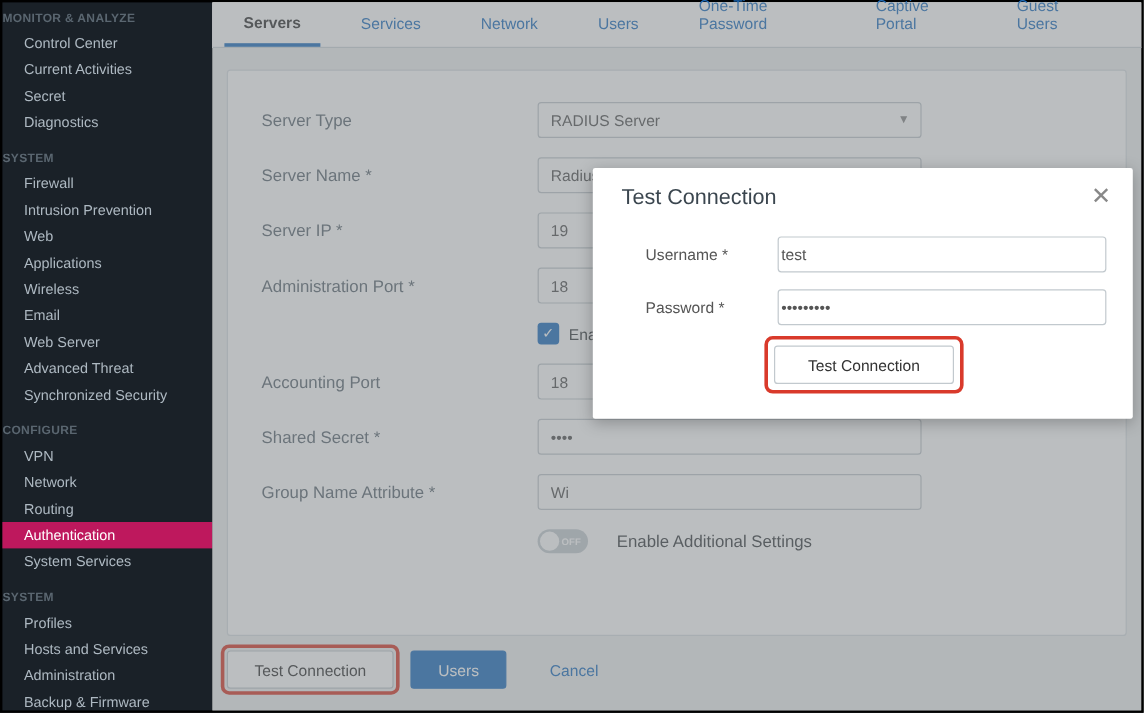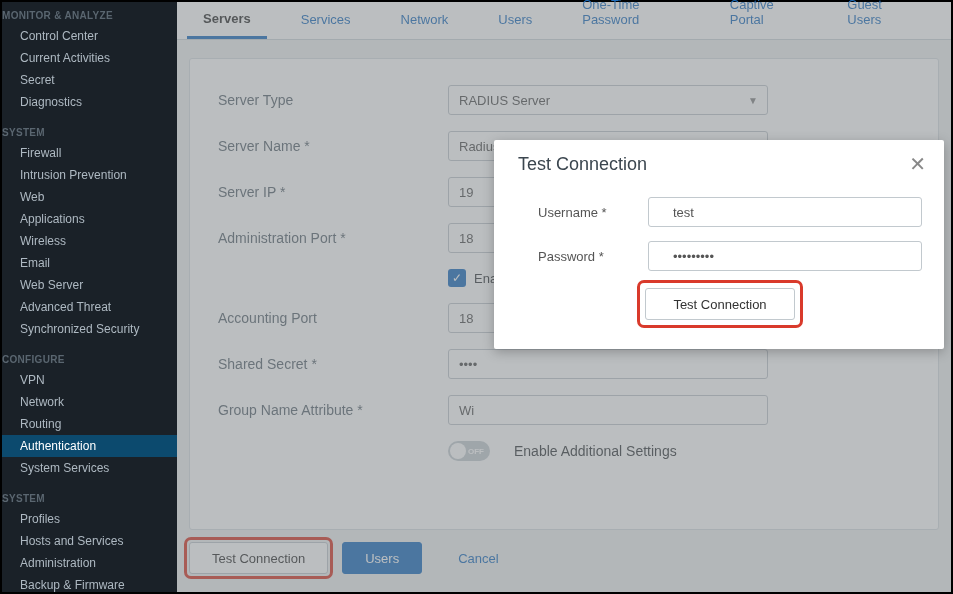--- a/index.html
+++ b/index.html
@@ -3,21 +3,21 @@
   <meta charset="utf-8">
   <style>
     * { box-sizing: border-box; margin: 0; padding: 0; }
     body { font-family: Arial, Helvetica, sans-serif; font-size: 13px; background: #000; color: #333; width: 953px; height: 594px; overflow: hidden; position: relative; }
     .app { display: flex; width: 100%; height: 100%; border: 2px solid #000; }
     
     
     .sidebar { width: 175px; background: #1a2128; color: #7d8a95; flex-shrink: 0; padding-top: 2px; font-size: 12px; }
     .sidebar-section-title { color: #5a6670; font-size: 10px; font-weight: 700; padding: 6px 10px 4px 0; letter-spacing: 0.3px; }
     .sidebar-item { padding: 3px 10px 3px 18px; color: #aeb9c2; cursor: pointer; line-height: 16px; }
-    .sidebar-item.selected { background: #0c4a6e; color: #fff; }
+    .sidebar-item.selected { background: #be185d; color: #fff; }
     
     
     .main { flex: 1; display: flex; flex-direction: column; background: #eef0f1; position: relative; }
     
     
     .tabs { display: flex; align-items: flex-end; background: #fff; border-bottom: 1px solid #cfd6db; padding: 0 10px; height: 38px; }
     .tab { padding: 10px 16px 10px 16px; color: #1f6fbf; font-size: 13px; cursor: pointer; border-bottom: 2px solid transparent; margin-right: 18px; }
     .tab.active { color: #333; font-weight: 600; border-bottom: 3px solid #1f6fbf; margin-top: 44px; }
     
     
@@ -42,21 +42,21 @@
     .btn-link { background: transparent; border: none; color: #1f6fbf; }
     .hl-red { outline: 3px solid #d93a2b; outline-offset: 2px; border-radius: 2px; }
     
     
     .overlay { position: absolute; inset: 0; background: rgba(120,125,130,0.5); pointer-events: none; }
     .modal { position: absolute; top: 140px; left: 494px; width: 450px; background: #fff; border-radius: 2px; padding: 14px 22px 26px 24px; box-shadow: 0 3px 12px rgba(0,0,0,0.25); }
     .modal-title { color: #3b464f; font-size: 18px; font-weight: 500; margin-bottom: 22px; }
     .modal-close { position: absolute; top: 14px; right: 18px; color: #888; font-size: 20px; cursor: pointer; line-height: 1; }
     .modal-row { display: flex; align-items: center; margin-bottom: 14px; margin-left: 20px; }
     .modal-label { width: 110px; color: #555; font-size: 13px; }
-    .modal-input { flex: 1; height: 30px; border: 1px solid #c2c9ce; border-radius: 3px; padding: 0 24px; font-size: 13px; color: #555; }
+    .modal-input { flex: 1; height: 30px; border: 1px solid #c2c9ce; border-radius: 3px; padding: 0 2px; font-size: 13px; color: #555; }
     .modal-actions { display: flex; justify-content: center; margin-top: 8px; }
     .modal-btn-wrap { display: inline-block; padding: 3px; }
   </style>
 </head>
 <body>
 
 <div class="app">
   <div class="sidebar">
 
     <div class="sidebar-section-title">MONITOR &amp; ANALYZE</div>

